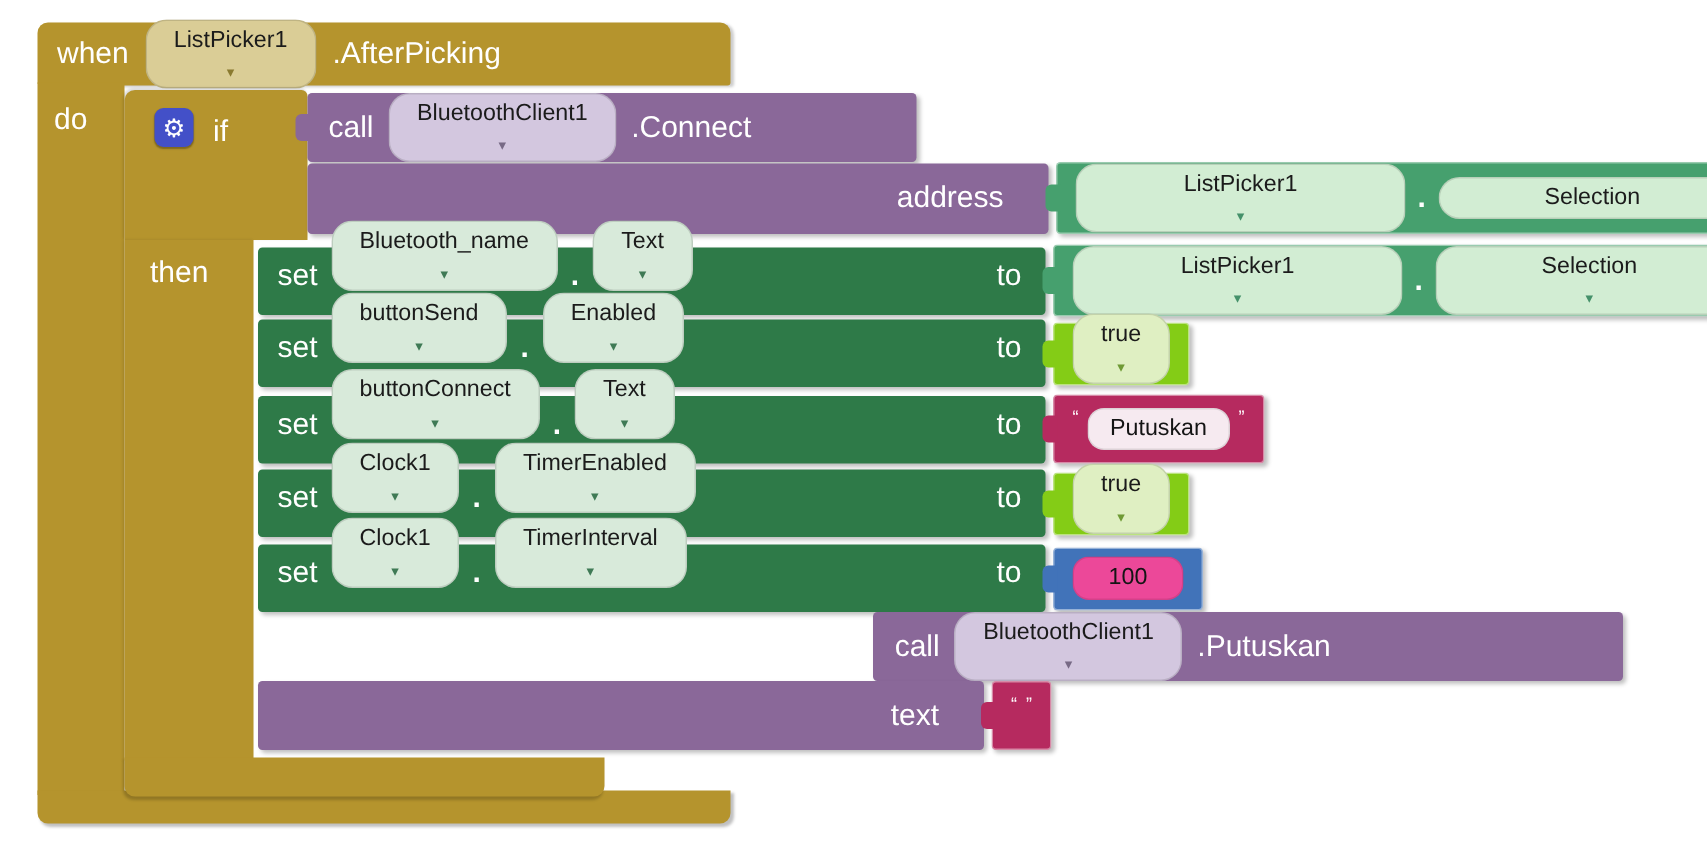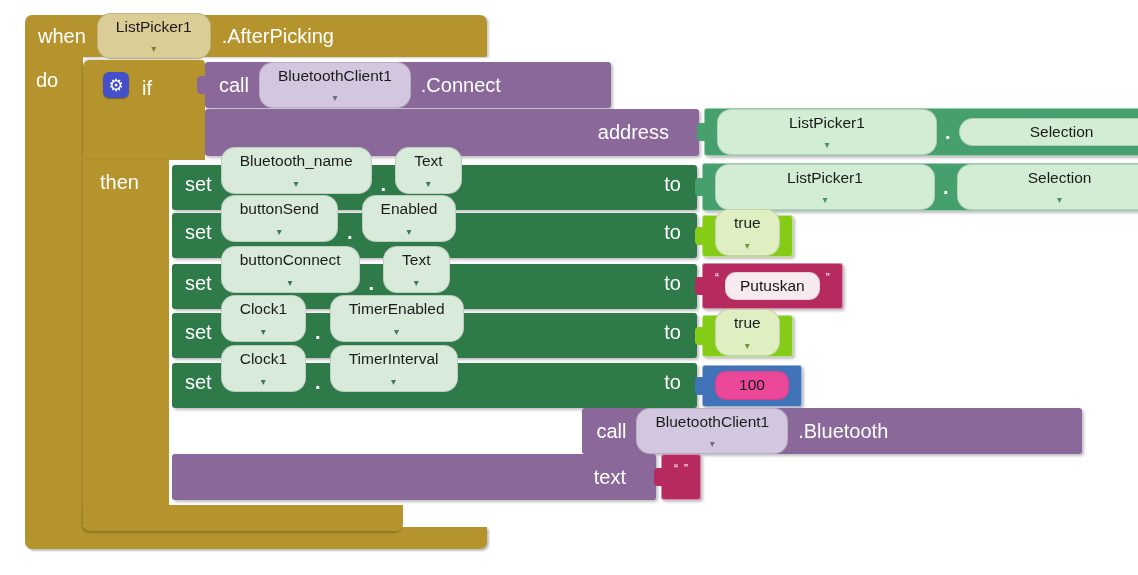--- a/index.html
+++ b/index.html
@@ -273,21 +273,21 @@
     </div>
   </div>
 
   
   <div class="abs purple-bar" style="left:172px;top:408px;min-width:500px">
     <span class="wl">call</span>
     <span class="dd dd-purple">
       <span>BluetoothClient1</span>
       <span class="arr">▾</span>
     </span>
-    <span class="wl">.Bluetooth</span>
+    <span class="wl">.Putuskan</span>
   </div>
   <div class="row" style="left:172px;top:454px">
     <div class="purple-bar param-bar" style="width:484px">
       <span class="wl">text</span>
     </div>
     <div class="val val-magenta">
       <i class="plug"></i>
       <span class="q">“</span>
       <span class="q">”</span>
     </div>

